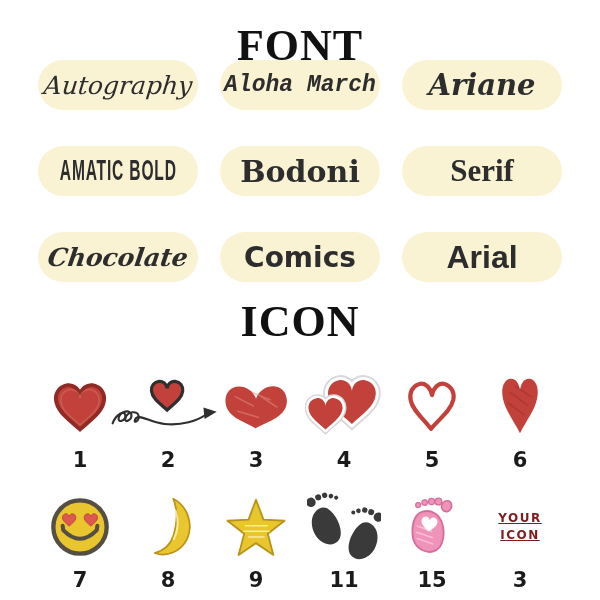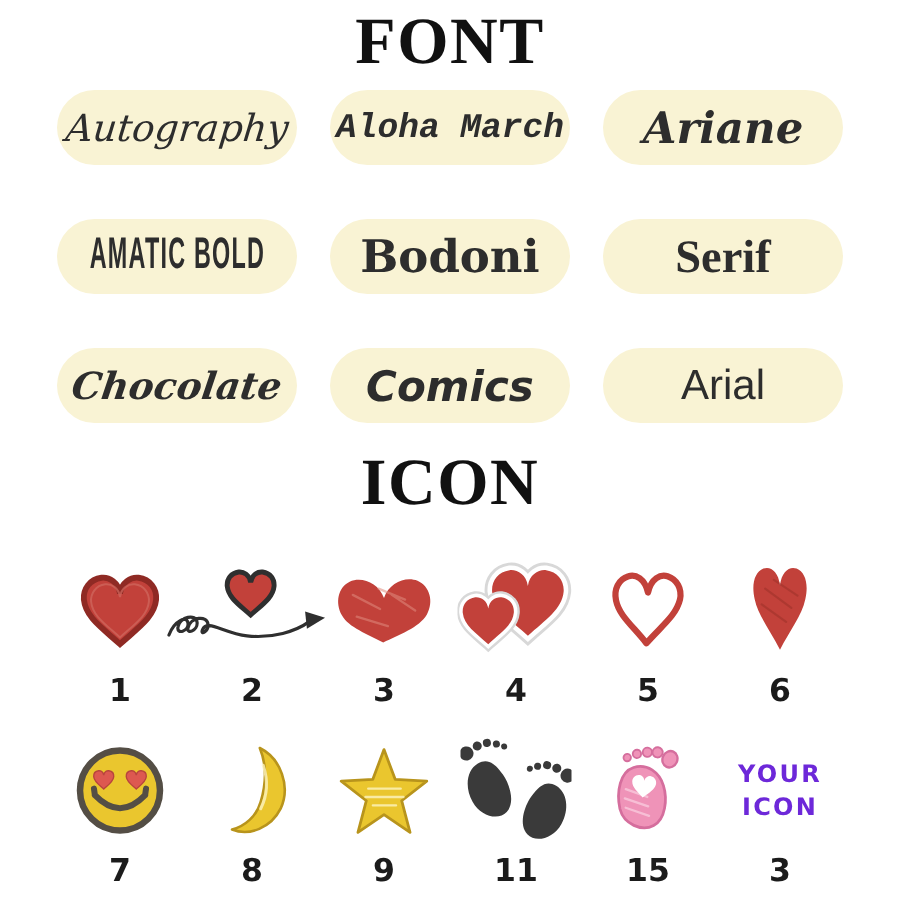--- a/index.html
+++ b/index.html
@@ -1,46 +1,46 @@
 <!DOCTYPE html>
 <html style="--pill-bg: #f9f3d4; --ink: #2d2d2d; --heading-ink: #111111; --heart-red: #c2413a; --heart-red-dark: #8f2a24; --doodle-ink: #2f2f2f; --yellow: #eac62e; --yellow-dark: #b8941c; --smiley-outline: #544e45; --eye-red: #dd5850; --foot-black: #3a3a3a; --pink: #ef93b8; --pink-dark: #d56e9d;"><head>
 <meta charset="utf-8">
 <style>
   html,body{margin:0;padding:0;background:#ffffff;}
   .canvas{position:relative;width:600px;height:600px;background:#fff;overflow:hidden;
           font-family:"Liberation Sans",sans-serif;color:var(--ink,#2d2d2d);}
   .heading{position:absolute;left:0;right:0;text-align:center;
            font-family:"Liberation Serif",serif;font-weight:700;font-size:44px;
            letter-spacing:1px;color:var(--heading-ink,#111);}
-  .heading-font{top:2px;}
+  .heading-font{top:20px;}
   .heading-icon{top:296px;}
   .pill-grid{position:absolute;top:60px;left:38px;width:524px;
              display:grid;grid-template-columns:repeat(3,1fr);column-gap:22px;row-gap:36px;}
   .pill{height:50px;background:var(--pill-bg,#f9f3d4);border-radius:25px;
         display:flex;align-items:center;justify-content:center;overflow:visible;}
   .ft{display:inline-block;white-space:nowrap;color:var(--ink,#2d2d2d);}
   .f-script1{font-family:"DejaVu Serif",serif;font-style:italic;font-size:25px;transform:skewX(-6deg);}
   .f-script2{font-family:Liberation Mono, monospace;font-style:italic;font-weight:700;font-size:23px;}
   .f-script3{font-family:"DejaVu Serif",serif;font-style:italic;font-weight:700;font-size:29px;}
   .f-bodoni{font-family:"DejaVu Serif",serif;font-weight:700;font-size:30px;}
   .f-amatic{font-family:"Liberation Sans",sans-serif;font-weight:700;font-size:19px;
             letter-spacing:1px;transform:scale(0.82,1.55);}
   .f-serif{font-family:Liberation Serif, serif;font-weight:700;font-size:31px;}
   .f-choco{font-family:"DejaVu Serif",serif;font-style:italic;font-weight:700;font-size:25px;transform:skewX(-8deg);}
-  .f-comics{font-family:"DejaVu Sans",sans-serif;font-weight:700;font-size:28px;font-style:italic;}
-  .f-arial{font-family:"Liberation Sans",sans-serif;font-weight:400;font-size:28px;text-align:right;}
+  .f-comics{font-family:"DejaVu Sans",sans-serif;font-weight:700;font-size:28px;}
+  .f-arial{font-family:"Liberation Sans",sans-serif;font-weight:700;font-size:32px;text-align:right;}
   .icon-row{position:absolute;left:36px;width:528px;display:flex;}
   .icon-row-1{top:368px;}
   .icon-row-2{top:488px;}
   .icon-cell{flex:1 1 0;display:flex;flex-direction:column;align-items:center;min-width:0;}
   .icon-box{height:78px;display:flex;align-items:center;justify-content:center;overflow:visible;}
   .icon-num{font-family:"DejaVu Sans",sans-serif;font-weight:700;font-size:21px;
             color:#1b1b1b;margin-top:2px;}
-  .your-icon{font-family:"DejaVu Sans",sans-serif;font-weight:800;font-size:16px;
-             letter-spacing:1.5px;line-height:1.4;text-align:center;color:#6d28d9;}
+  .your-icon{font-family:"DejaVu Sans",sans-serif;font-weight:800;font-size:12px;
+             letter-spacing:1.5px;line-height:1.4;text-align:center;color:#7f1d1d;text-decoration:underline;}
   
   .fill-red{fill:var(--heart-red,#c2413a);}
   .st-reddark{stroke:var(--heart-red-dark,#8f2a24);}
   .st-red{stroke:var(--heart-red,#c2413a);}
   .fill-ink{fill:var(--doodle-ink,#2f2f2f);}
   .st-ink{stroke:var(--doodle-ink,#2f2f2f);}
   .fill-yellow{fill:var(--yellow,#eac62e);}
   .st-ydark{stroke:var(--yellow-dark,#b8941c);}
   .st-smiley{stroke:var(--smiley-outline,#544e45);}
   .fill-eye{fill:var(--eye-red,#dd5850);}

